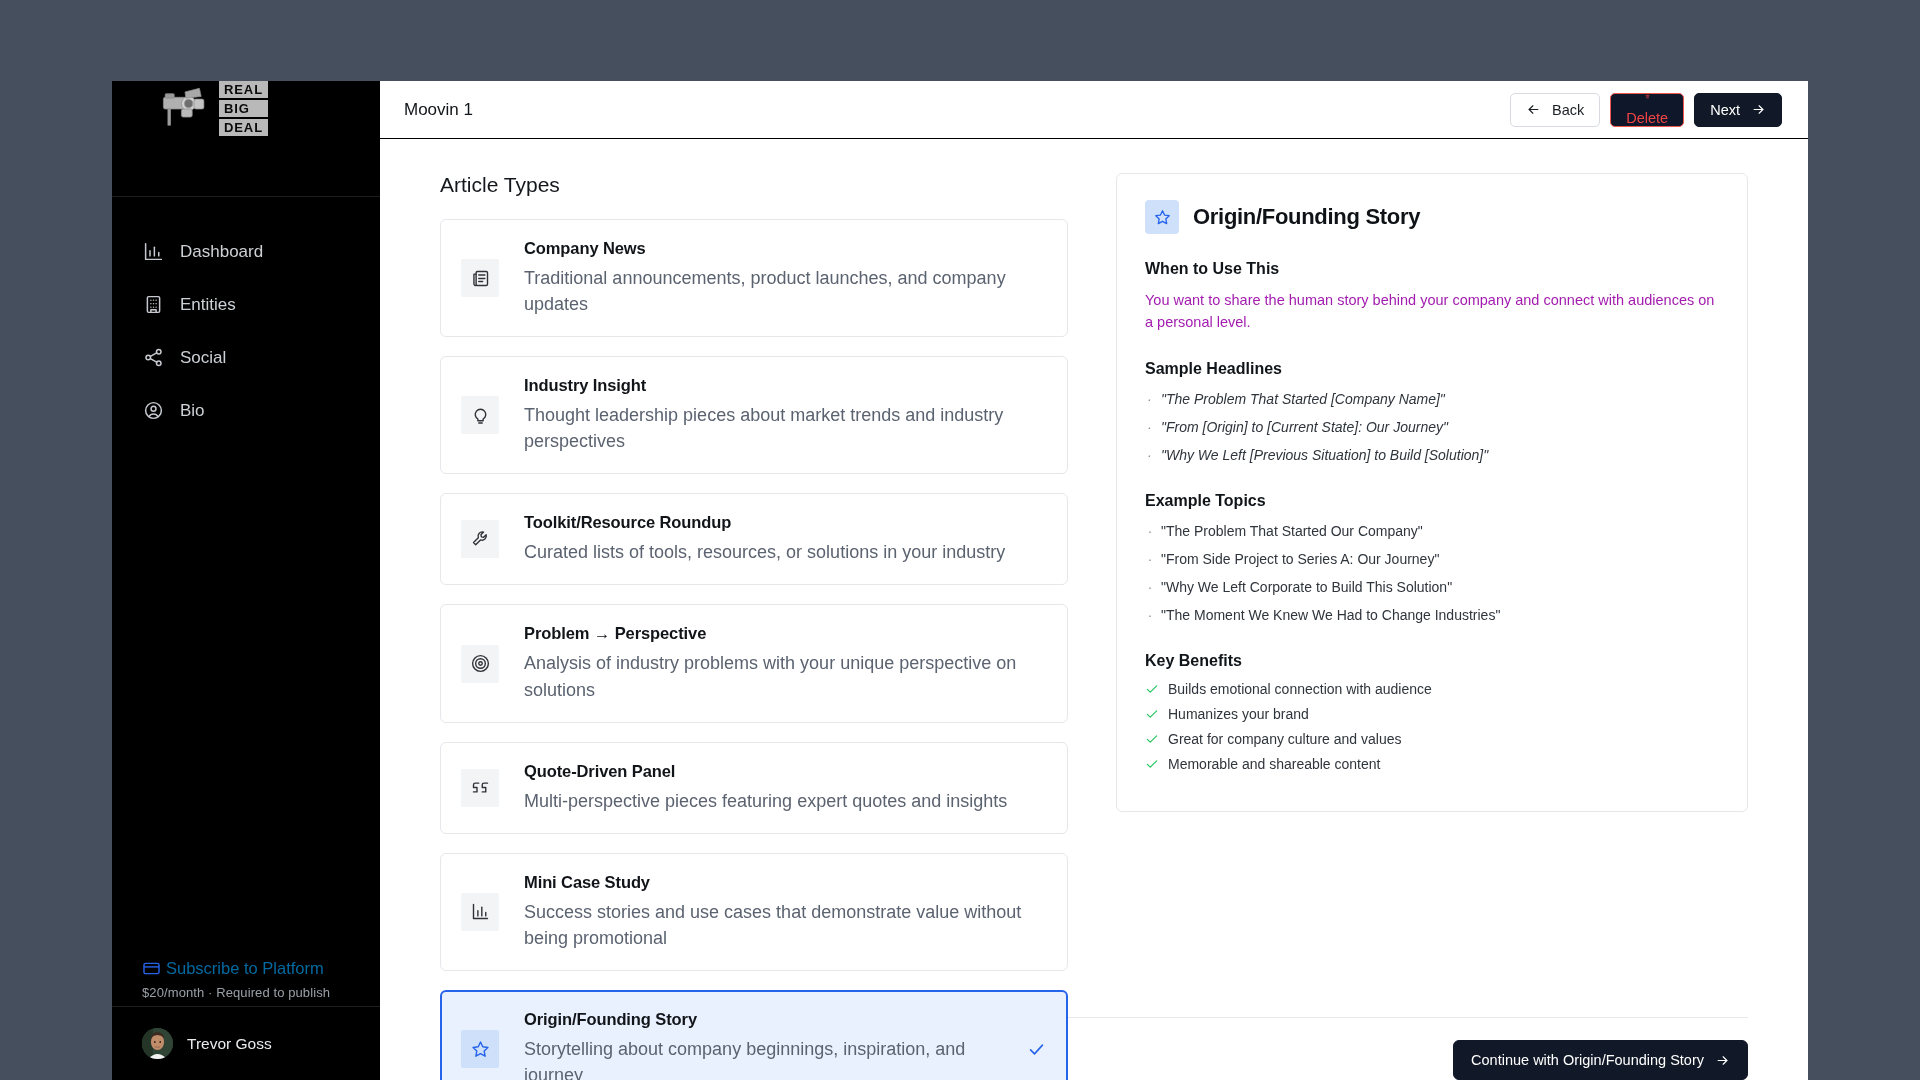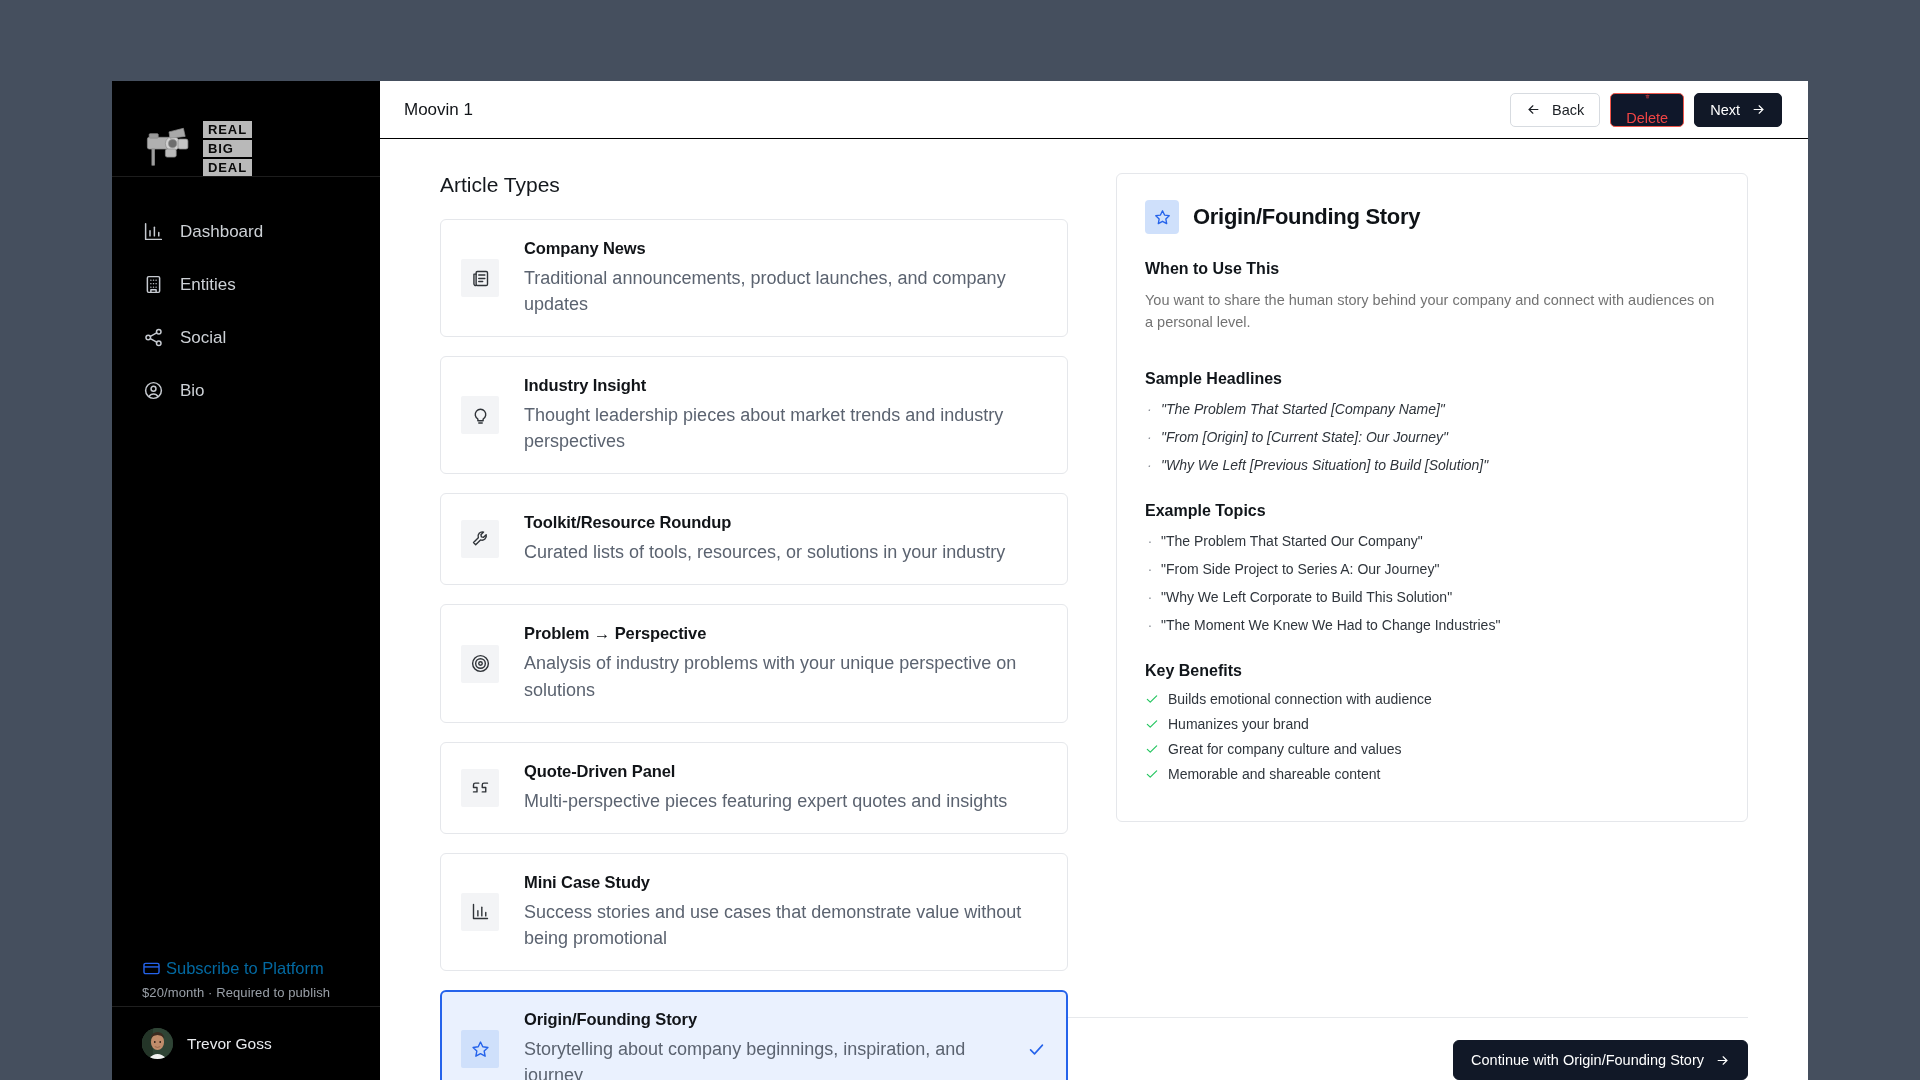--- a/index.html
+++ b/index.html
@@ -22,24 +22,24 @@
   
   #sidebar {
     width: 268px;
     background: #000000;
     display: flex;
     flex-direction: column;
     flex: 0 0 268px;
     color: #e6e8eb;
   }
   .brand {
-    height: 96px;
+    height: 116px;
     display: flex;
-    align-items: flex-end;
-    padding-left: 30px;
+    align-items: flex-start;
+    padding-left: 46px;
     border-bottom: 1px solid #1d1d1d;
   }
   .brand-mark { display: flex; align-items: center; gap: 7px; }
   .cam { width: 54px; height: 46px; display:block; }
   .wordmark { display: flex; flex-direction: column; gap: 2px; }
   .wordmark span {
     background: #b9b9b9;
     color: #0a0a0a;
     font-size: 13px;
     font-weight: bold;
@@ -176,21 +176,21 @@
   }
   .detail-head { display:flex; align-items:center; gap: 14px; margin-bottom: 26px;}
   .detail-ico {
     width: 34px; height: 34px; flex: 0 0 34px;
     background: #cfe0fb; border-radius: 4px;
     display:flex; align-items:center; justify-content:center;
   }
   .detail-ico svg { width: 19px; height:19px; fill:none; stroke:#2563eb; stroke-width:1.7; stroke-linejoin:round; stroke-linecap:round;}
   .detail-title { font-size: 22px; color: #0f1317; font-weight: bold; letter-spacing: -0.3px;}
   .d-h { font-size: 16px; color: #10151a; font-weight: bold; margin-bottom: 11px;}
-  .d-p { font-size: 14.5px; color: #737373; line-height: 1.55; margin-bottom: 36px;}
+  .d-p { font-size: 14.5px; color: #a21caf; line-height: 1.55; margin-bottom: 26px;}
   .d-list { list-style: none; margin: 0 0 26px 0; padding: 0;}
   .d-list li {
     font-size: 14px; color: #2f353c; line-height: 1.5;
     padding-left: 16px; position: relative; margin-bottom: 7px;
   }
   .d-list li::before {
     content: "."; position: absolute; left: 3px; top: -3px;
     color: #8b9099; font-size: 14px;
   }
   .d-list.italic li { font-style: italic; }

